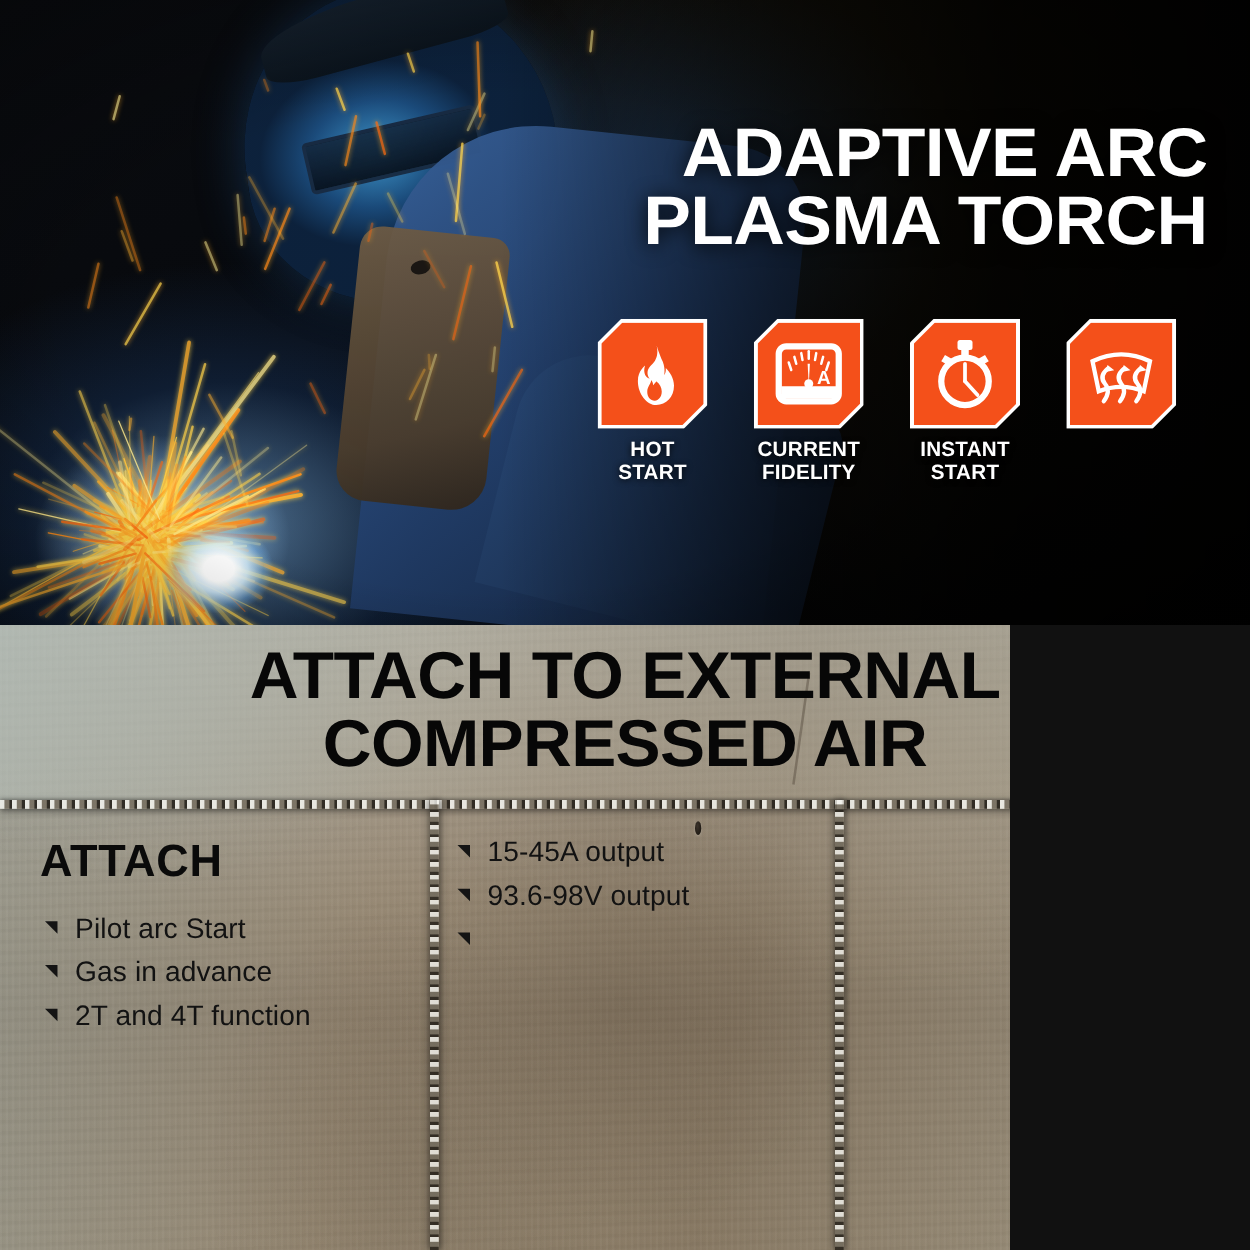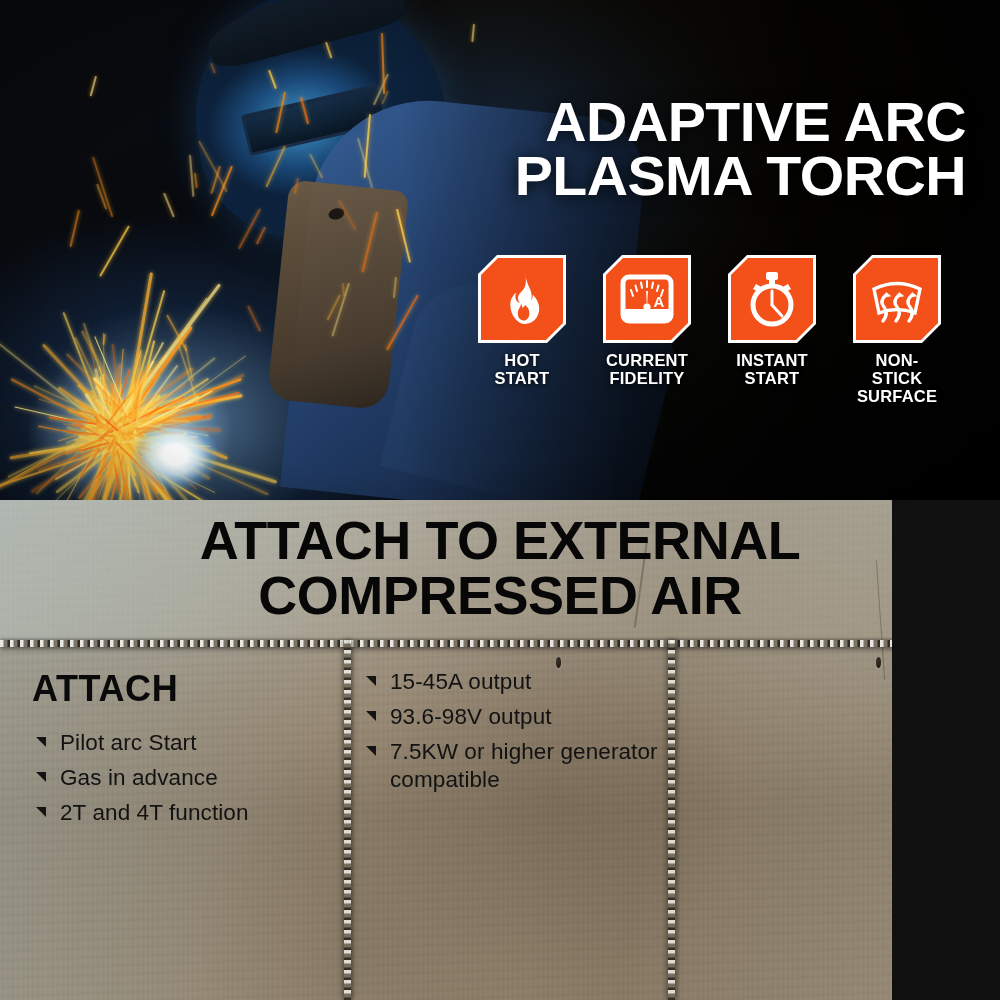--- a/index.html
+++ b/index.html
@@ -128,21 +128,21 @@
   .badge-inner svg { display:block; }
   .feature-label {
     margin-top:9px; color:#fff; font-weight:bold;
     font-size:16.5px; line-height:1.08; letter-spacing:.2px;
     text-shadow:0 1px 5px rgba(0,0,0,.9);
     white-space:pre-line;
   }
 
   
   .metal {
-    position:absolute; left:0; top:500px; width:892px; height:500px;
+    position:absolute; left:0; top:500px; width:808px; height:500px;
     overflow:hidden;
     background:
       linear-gradient(100deg, rgba(150,160,155,.55) 0%, rgba(120,110,95,.15) 38%, rgba(95,80,62,.30) 72%, rgba(140,135,120,.35) 100%),
       linear-gradient(180deg,#b9b6ab 0%,#a99d8b 26%,#9c8d77 46%,#90816c 62%,#9a8b74 100%);
   }
   .metal-grain {
     position:absolute; inset:0; opacity:.38;
     background:
       repeating-linear-gradient(90deg, rgba(255,255,255,.07) 0px, rgba(255,255,255,.07) 1px, rgba(0,0,0,.05) 2px, rgba(0,0,0,0) 5px),
       repeating-linear-gradient(178deg, rgba(0,0,0,.05) 0px, rgba(0,0,0,.05) 2px, rgba(255,255,255,.04) 4px, rgba(255,255,255,0) 9px);
@@ -666,22 +666,20 @@
                   <path d="M28 48 Q34 40 29 34 Q24 28 31 22"></path>
                   <path d="M41 48 Q47 40 42 34 Q37 28 44 22"></path>
                 </g>
                 <path d="M18 19 l5.4 4.2 -7 1.4 z" fill="#fff"></path>
                 <path d="M31 19 l5.4 4.2 -7 1.4 z" fill="#fff"></path>
                 <path d="M44 19 l5.4 4.2 -7 1.4 z" fill="#fff"></path>
               </svg>
             </span>
           </div>
         </div>
-        <div class="feature-label">NON-STICK
-SURFACE</div>
       </div>
 
     </div>
   </div>
 
   <div class="metal">
     <div class="metal-grain"></div>
     <div class="metal-stain"></div>
     <div class="banner-band"></div>
 
@@ -708,19 +706,19 @@
             <li><span class="tri"></span><span>Gas in advance</span></li>
             <li><span class="tri"></span><span>2T and 4T function</span></li>
           </ul>
       </div>
 
 
       <div class="col col-power">
         <ul class="bullets">
             <li><span class="tri"></span><span>15-45A output</span></li>
             <li><span class="tri"></span><span>93.6-98V output</span></li>
-            <li><span class="tri"></span><span>7.5KW or higher generator compatible</span></li>
+            <li><span class="tri"></span></li>
           </ul>
       </div>
 
     </div>
   </div>
 </div>
 
 </body></html>

